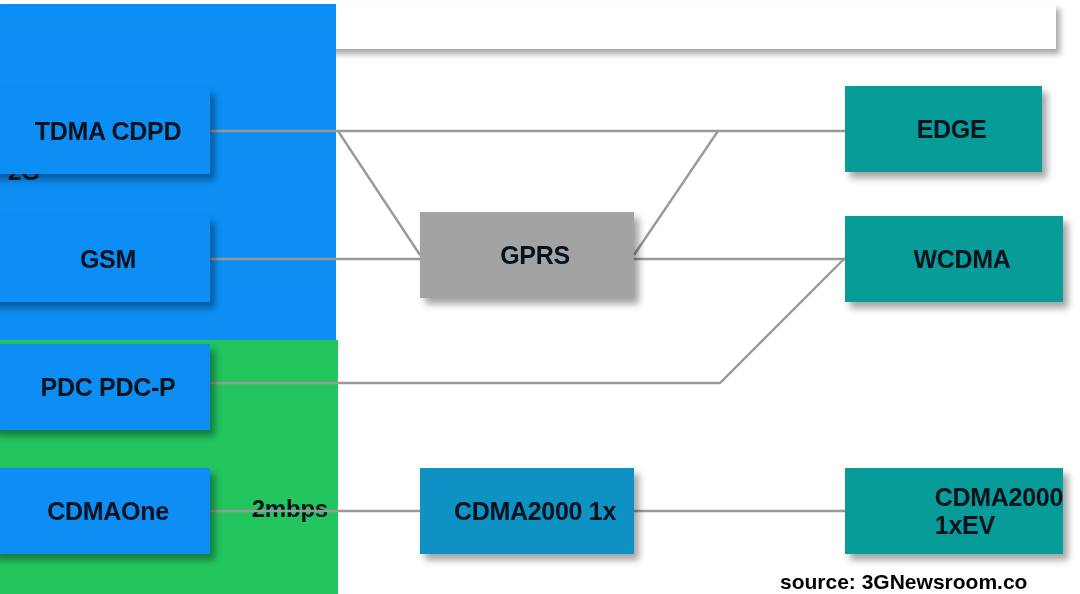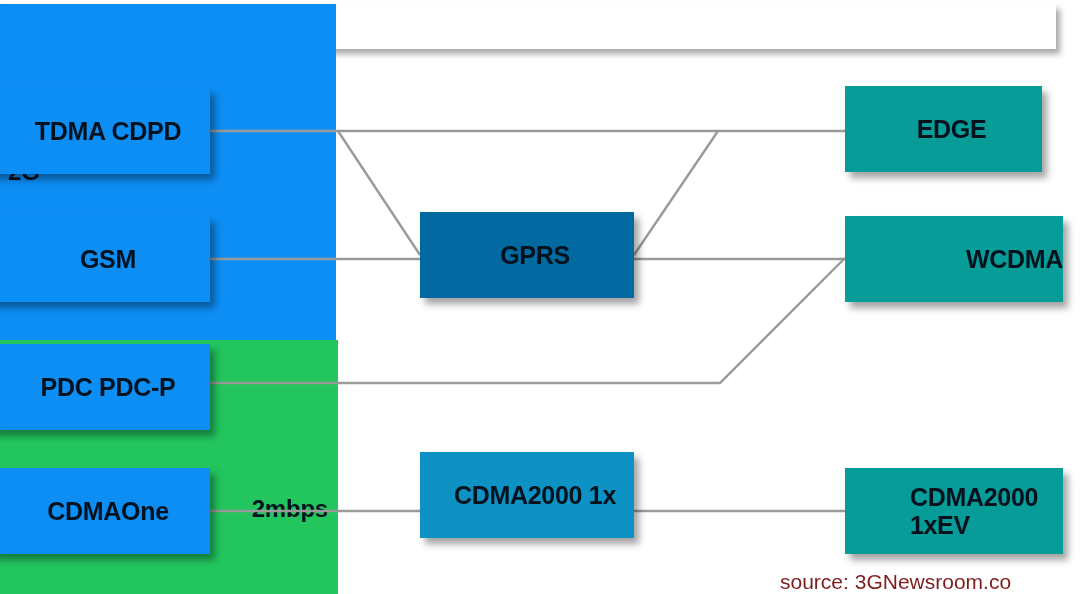--- a/index.html
+++ b/index.html
@@ -65,32 +65,32 @@
     display: flex;
     align-items: center;
     color: #04121e;
     font-size: 25px;
     font-weight: bold;
     letter-spacing: -0.3px;
     box-shadow: 5px 6px 7px rgba(0,0,0,0.36);
     z-index: 3;
   }
   .node.center { justify-content: center; text-align: center; }
-  .node.left-text { justify-content: center; padding-left: 24px; }
+  .node.left-text { justify-content: flex-end; padding-left: 24px; }
   .node .label { line-height: 1.12; margin-left: 16px; }
 
   
   .source-credit {
     position: absolute;
     left: 780px;
     top: 570px;
     width: 300px;
-    color: #7f1d1d;
+    color: #000000;
     font-size: 21px;
-    font-weight: normal;
+    font-weight: bold;
     white-space: nowrap;
     overflow: hidden;
   }
 </style>
 </head>
 <body>
 
 <div id="canvas">
 
   <div class="gen-bar">
@@ -120,30 +120,30 @@
       </div>
       <div class="node center" style="left: -10px; top: 216px; width: 220px; height: 86px; background: rgb(13, 142, 245);">
         <span class="label">GSM</span>
       </div>
       <div class="node center" style="left: -10px; top: 344px; width: 220px; height: 86px; background: rgb(13, 142, 245);">
         <span class="label">PDC PDC-P</span>
       </div>
       <div class="node center" style="left: -10px; top: 468px; width: 220px; height: 86px; background: rgb(13, 142, 245);">
         <span class="label">CDMAOne</span>
       </div>
-      <div class="node center" style="left: 420px; top: 212px; width: 214px; height: 86px; background: #0369a1;">
+      <div class="node center" style="left: 420px; top: 212px; width: 214px; height: 86px; background: #a3a3a3;">
         <span class="label">GPRS</span>
       </div>
-      <div class="node center" style="left: 420px; top: 452px; width: 214px; height: 86px; background: rgb(14, 146, 196);">
+      <div class="node center" style="left: 420px; top: 468px; width: 214px; height: 86px; background: rgb(14, 146, 196);">
         <span class="label">CDMA2000 1x</span>
       </div>
       <div class="node center" style="left: 845px; top: 86px; width: 197px; height: 86px; background: rgb(8, 156, 153);">
         <span class="label">EDGE</span>
       </div>
-      <div class="node center" style="left: 845px; top: 216px; width: 218px; height: 86px; background: rgb(8, 156, 153); justify-content: flex-end;">
+      <div class="node center" style="left: 845px; top: 216px; width: 218px; height: 86px; background: rgb(8, 156, 153);">
         <span class="label">WCDMA</span>
       </div>
       <div class="node left-text" style="left: 845px; top: 468px; width: 218px; height: 86px; background: rgb(8, 156, 153);">
         <span class="label">CDMA2000<br>1xEV</span>
       </div>
     </div>
 
   <div class="source-credit">source: 3GNewsroom.co</div>
 
 </div>

